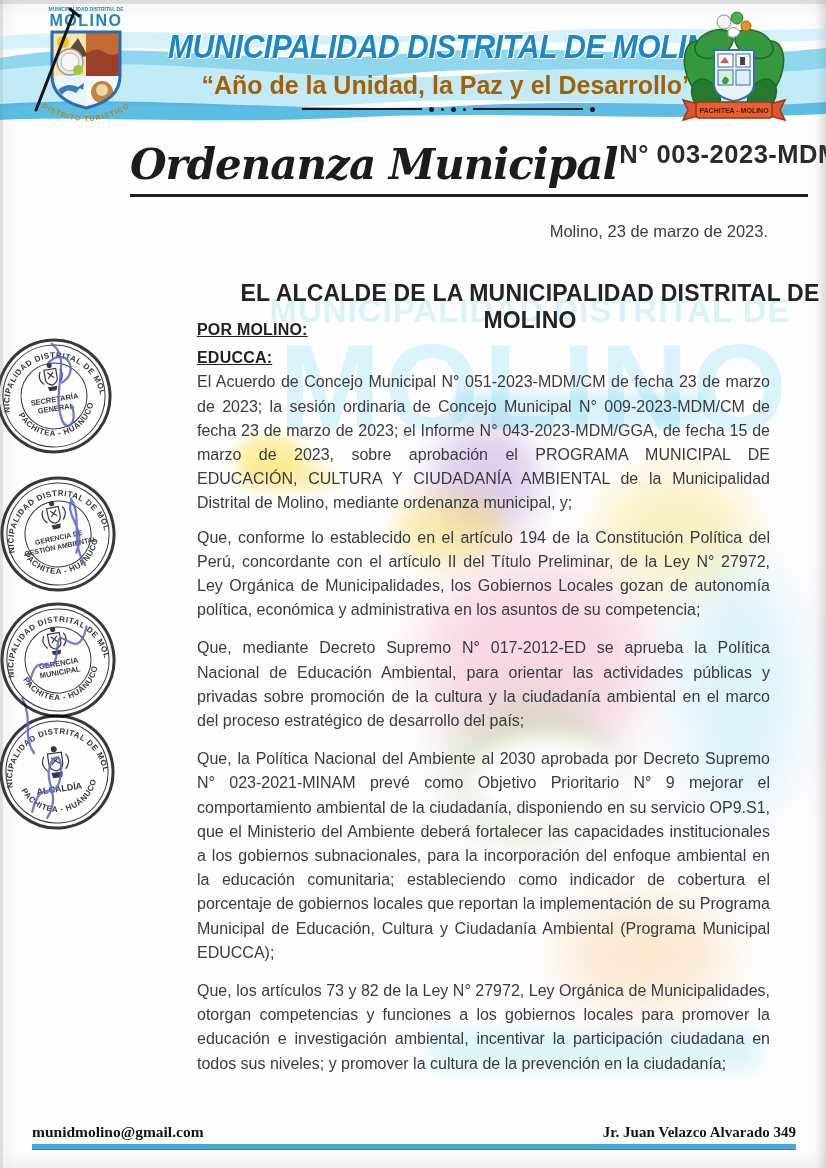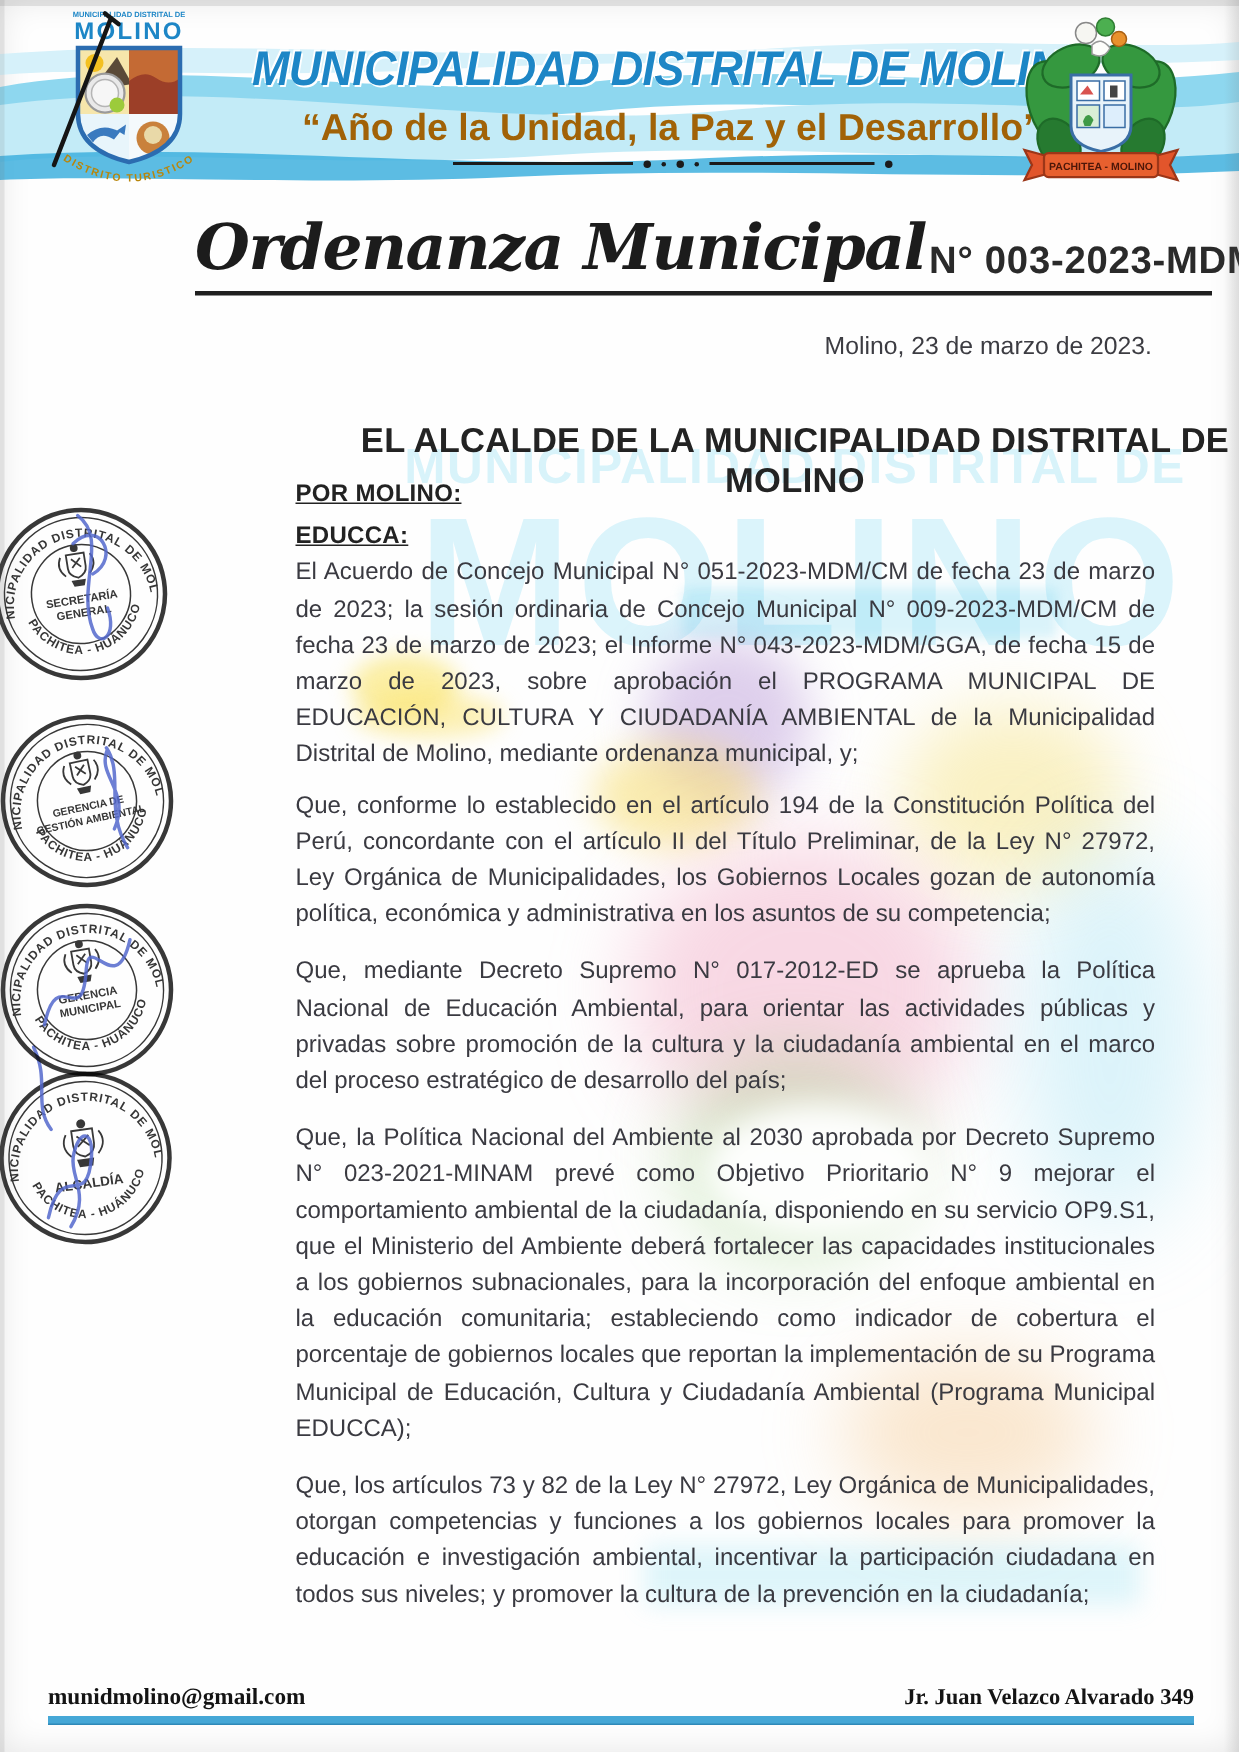--- a/index.html
+++ b/index.html
@@ -13,21 +13,21 @@
              letter-spacing:-.5px;text-shadow:1px 1px 0 #fff,-1px -1px 0 #fff;white-space:nowrap;transform:scaleY(1.08);}
   #hdr-motto{font-size:25px;font-weight:bold;color:#a16207;margin-top:7px;white-space:nowrap;}
   .divider{display:flex;align-items:center;justify-content:center;gap:7px;margin-top:5px;height:8px;}
   .divider .ln{height:2.4px;background:#1b1b1b;}
   .divider .dt{border-radius:50%;background:#1b1b1b;}
   #logo-left{position:absolute;left:30px;top:2px;width:112px;height:140px;z-index:4;}
   #logo-right{position:absolute;left:658px;top:8px;width:152px;height:128px;z-index:4;}
   
   #doc-title{position:absolute;left:130px;top:140px;width:678px;z-index:4;
              border-bottom:3px solid #1f1f1f;padding-bottom:5px;
-             display:flex;align-items:flex-end;gap:2px;white-space:nowrap;}
+             display:flex;align-items:flex-start;gap:2px;white-space:nowrap;}
   #doc-title .script{font-family:"DejaVu Serif",serif;font-style:italic;font-weight:bold;
                      font-size:42px;color:#1c1c1c;letter-spacing:-1px;}
   #doc-title .num{font-size:25.5px;font-weight:bold;color:#2a2a2a;letter-spacing:.5px;}
   
   .wm{position:absolute;z-index:1;pointer-events:none;}
   #wm1{left:250px;top:292px;width:560px;text-align:center;font-size:33px;font-weight:bold;
        color:rgba(80,205,238,.22);letter-spacing:1px;white-space:nowrap;}
   #wm2{left:255px;top:318px;width:560px;text-align:center;font-size:122px;font-weight:800;
        color:rgba(80,205,238,.20);letter-spacing:4px;white-space:nowrap;}
   #wm3{left:450px;top:915px;width:340px;text-align:center;font-size:42px;font-weight:bold;

